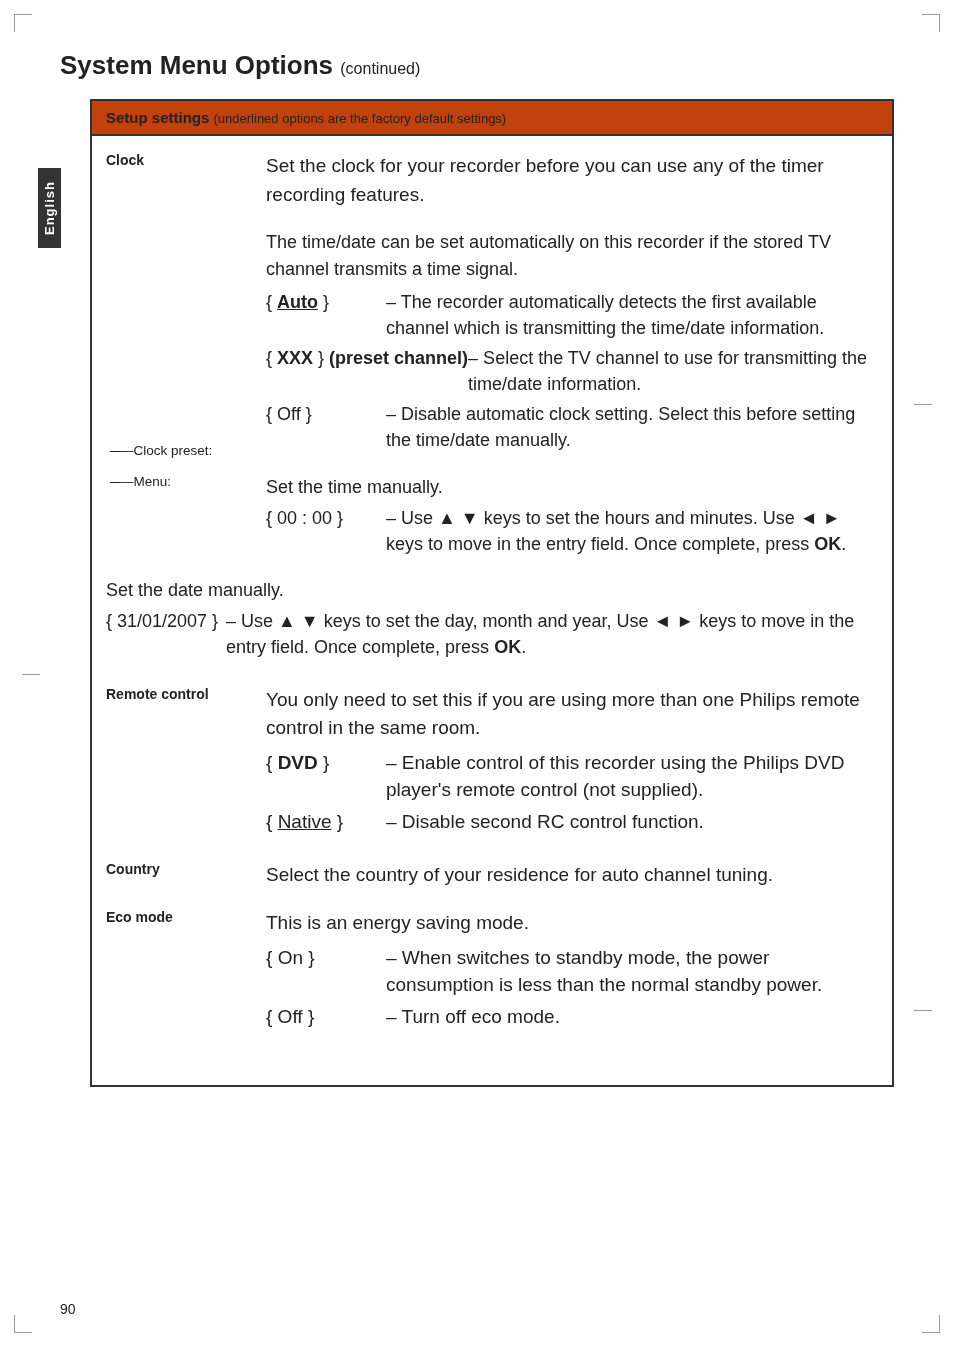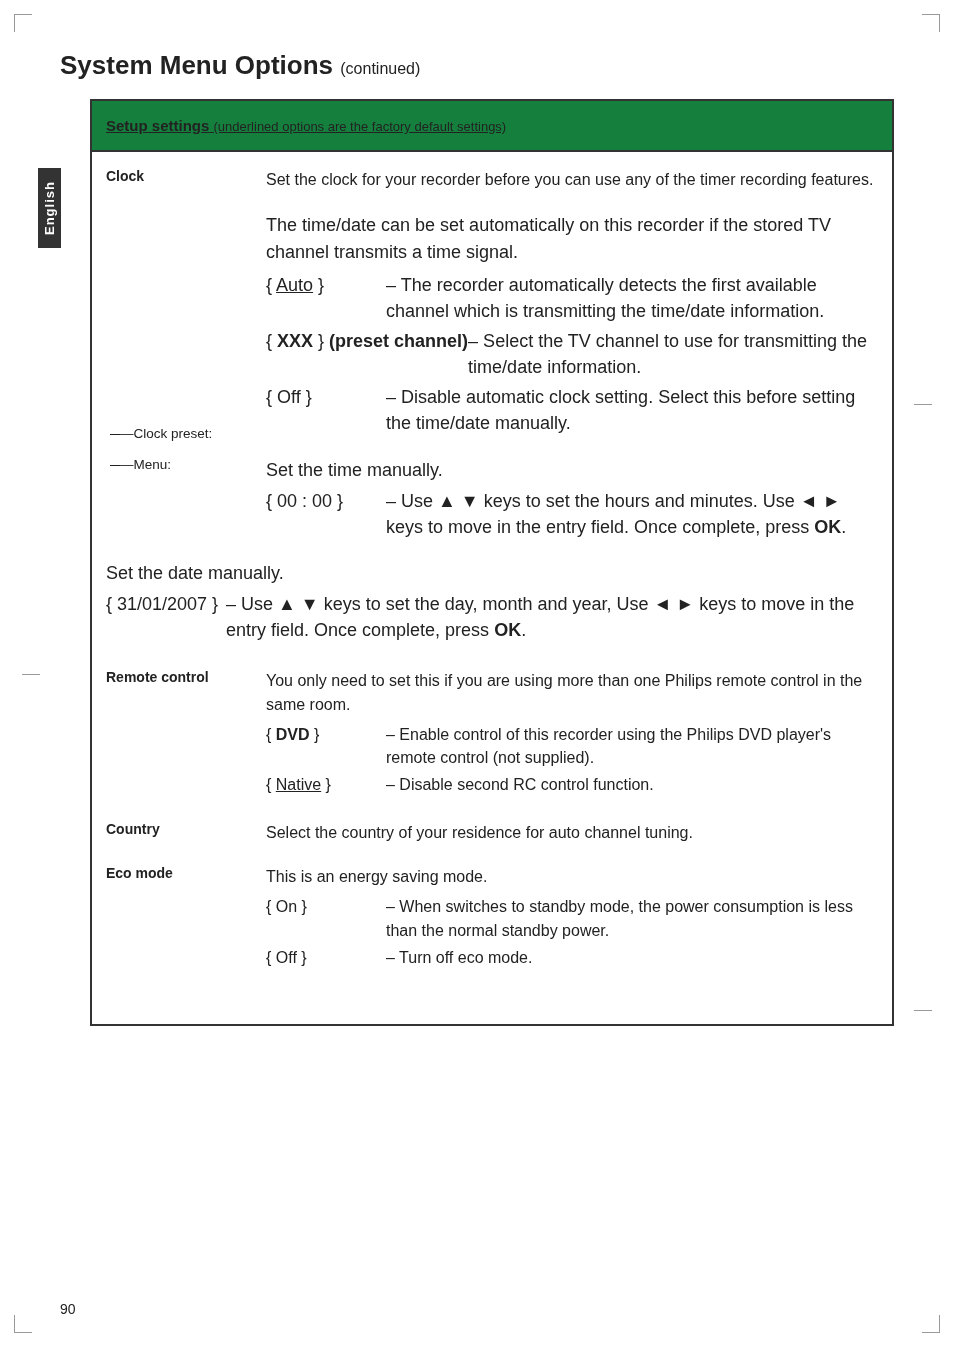--- a/index.html
+++ b/index.html
@@ -91,26 +91,25 @@
     }
 
     
     .setup-box {
       border: 2px solid #333;
       margin-left: 30px;
       padding: 0;
     }
 
     .setup-header {
-      background: #15803d;
-      padding: 16px 14px;
+      background: #c2410c;
+      padding: 8px 14px;
       font-size: 15px;
       font-weight: bold;
       border-bottom: 2px solid #333;
-      text-decoration: underline;
     }
 
     .setup-content {
       padding: 16px 14px 30px 14px;
     }
 
     
     .setting-row {
       display: flex;
       margin-bottom: 20px;
@@ -120,21 +119,21 @@
       min-width: 160px;
       max-width: 160px;
       font-weight: bold;
       font-size: 14px;
       padding-top: 0;
       position: relative;
     }
 
     .setting-desc-col {
       flex: 1;
-      font-size: 16px;
+      font-size: 19px;
       line-height: 1.5;
     }
 
     .option-line {
       display: flex;
       margin-bottom: 4px;
       align-items: flex-start;
     }
 
     .option-key {
@@ -228,21 +227,21 @@
       </div>
 
       <div class="sub-row" style="margin-bottom:16px;align-items:flex-end;">
         <div class="sub-row-label">
           —Clock preset:
         </div>
         <div class="sub-row-desc">
           The time/date can be set automatically on this recorder if the stored TV channel transmits a time signal.
           <div class="option-line" style="margin-top:6px;">
             <div class="option-key">
-              { <span class="key-underline" style="text-decoration:underline; font-weight:normal;">Auto</span> }
+              { <span class="key-underline" style="text-decoration:underline; font-weight:bold;">Auto</span> }
             </div>
             <div class="option-desc">
               – The recorder automatically detects the first available channel which is transmitting the time/date information.
             </div>
           </div>
           <div class="option-line">
             <div class="option-key">
               { <strong>XXX</strong> } <strong>(preset channel)</strong>
             </div>
             <div class="option-desc">

